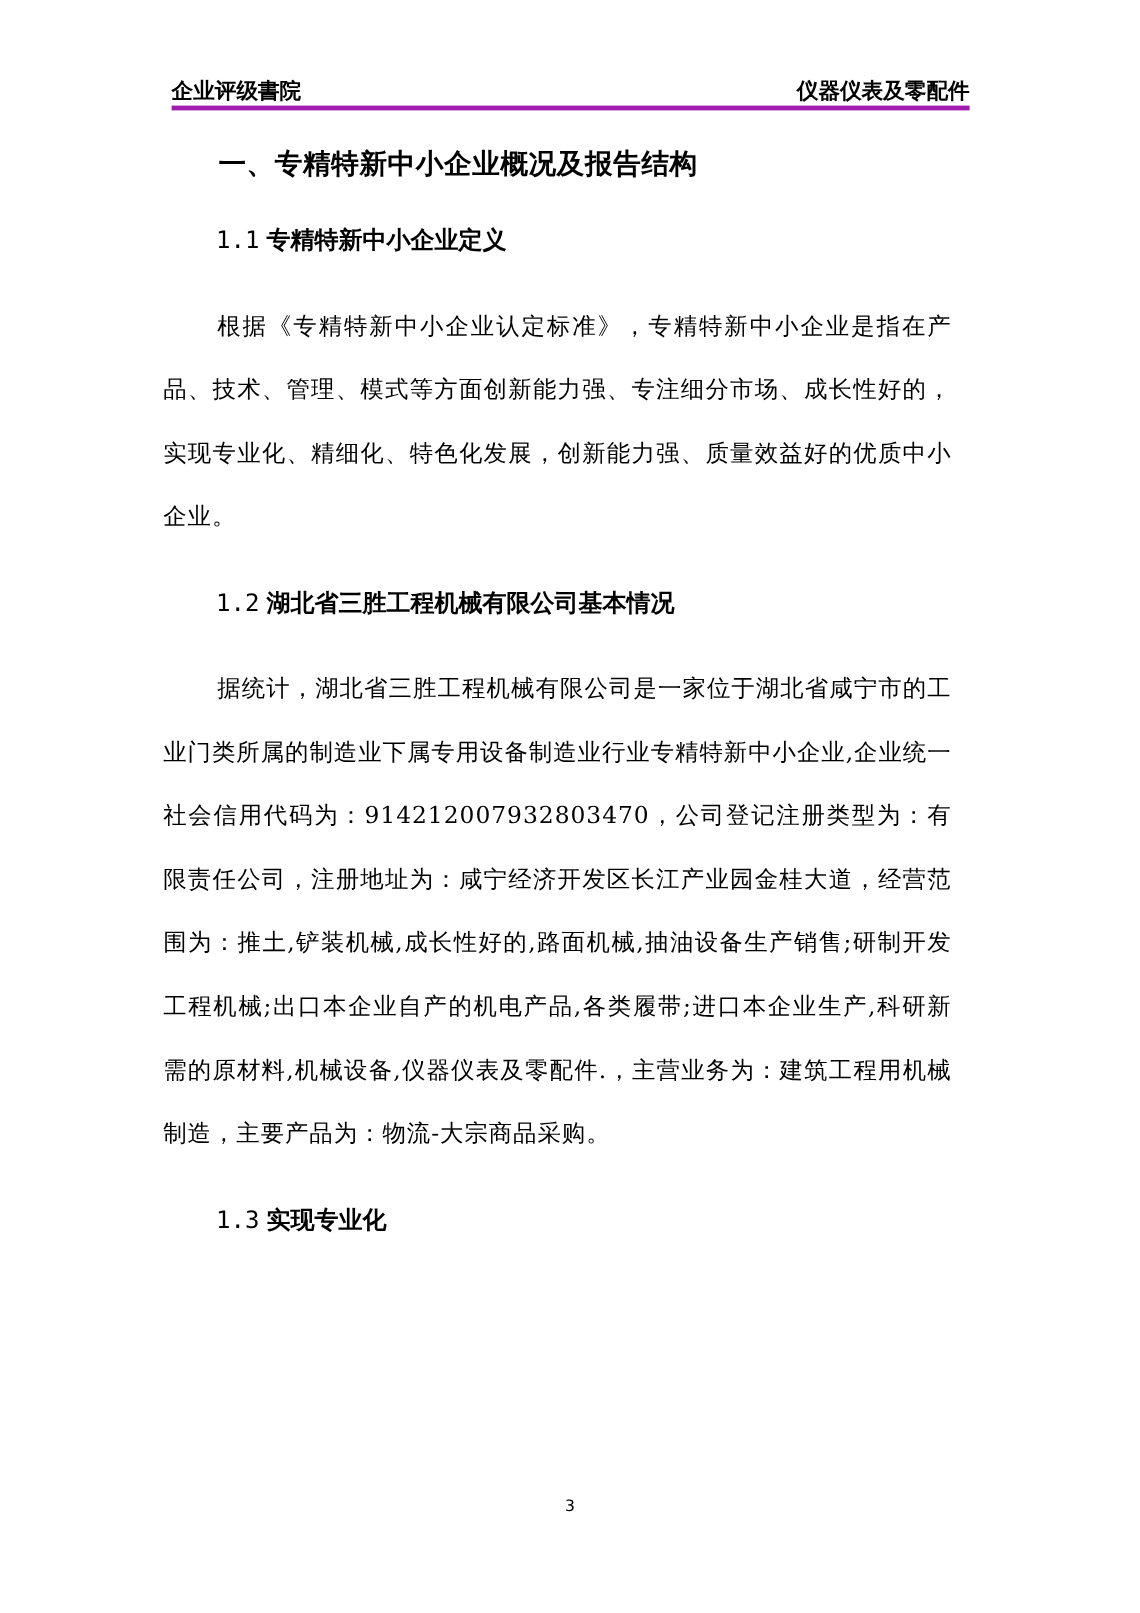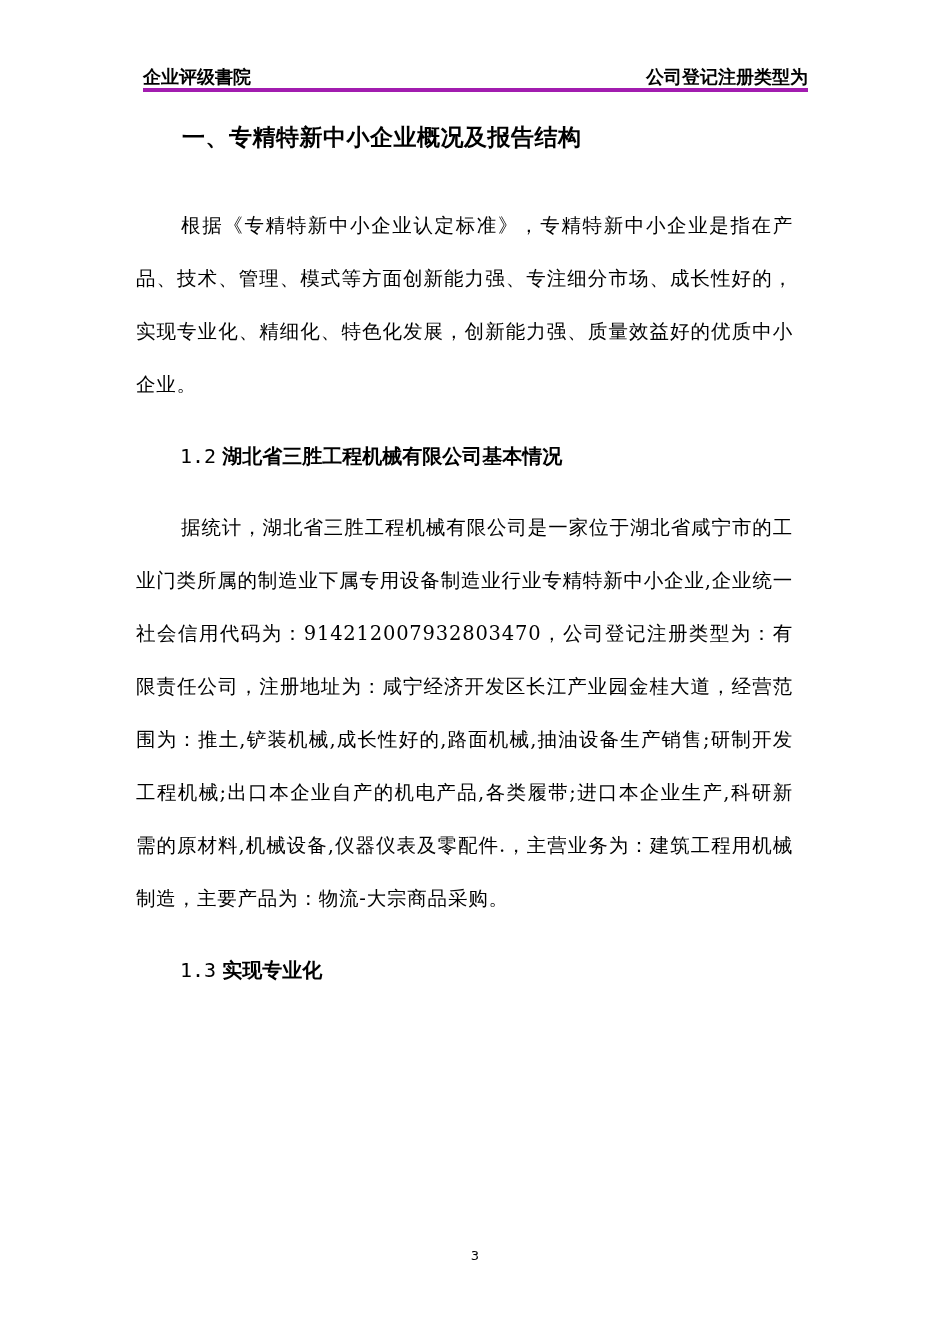--- a/index.html
+++ b/index.html
@@ -87,27 +87,30 @@
     text-align: center;
     font-family: "DejaVu Sans", sans-serif;
     font-size: 13px;
   }
 </style>
 </head>
 <body>
 
 <div class="page-header">
   <span class="left">企业评级書院</span>
-  <span class="right">公司登记注册类型为</span>
+  <span class="right">仪器仪表及零配件</span>
 </div>
 
 <div class="doc">
   <h1 class="h1">一、专精特新中小企业概况及报告结构</h1>
   <div class="gap-h1"></div>
 
+  <h2 class="h2">
+    <span class="num">1.1</span><span>专精特新中小企业定义</span>
+  </h2>
   <div class="gap-a"></div>
   <p class="body">根据《专精特新中小企业认定标准》，专精特新中小企业是指在产品、技术、管理、模式等方面创新能力强、专注细分市场、成长性好的，实现专业化、精细化、特色化发展，创新能力强、质量效益好的优质中小企业。</p>
   <div class="gap-b"></div>
 
   <h2 class="h2">
     <span class="num">1.2</span><span>湖北省三胜工程机械有限公司基本情况</span>
   </h2>
   <div class="gap-a"></div>
   <p class="body">据统计，湖北省三胜工程机械有限公司是一家位于湖北省咸宁市的工业门类所属的制造业下属专用设备制造业行业专精特新中小企业,企业统一社会信用代码为：914212007932803470，公司登记注册类型为：有限责任公司，注册地址为：咸宁经济开发区长江产业园金桂大道，经营范围为：推土,铲装机械,成长性好的,路面机械,抽油设备生产销售;研制开发工程机械;出口本企业自产的机电产品,各类履带;进口本企业生产,科研新需的原材料,机械设备,仪器仪表及零配件.，主营业务为：建筑工程用机械制造，主要产品为：物流-大宗商品采购。</p>
   <div class="gap-b"></div>

